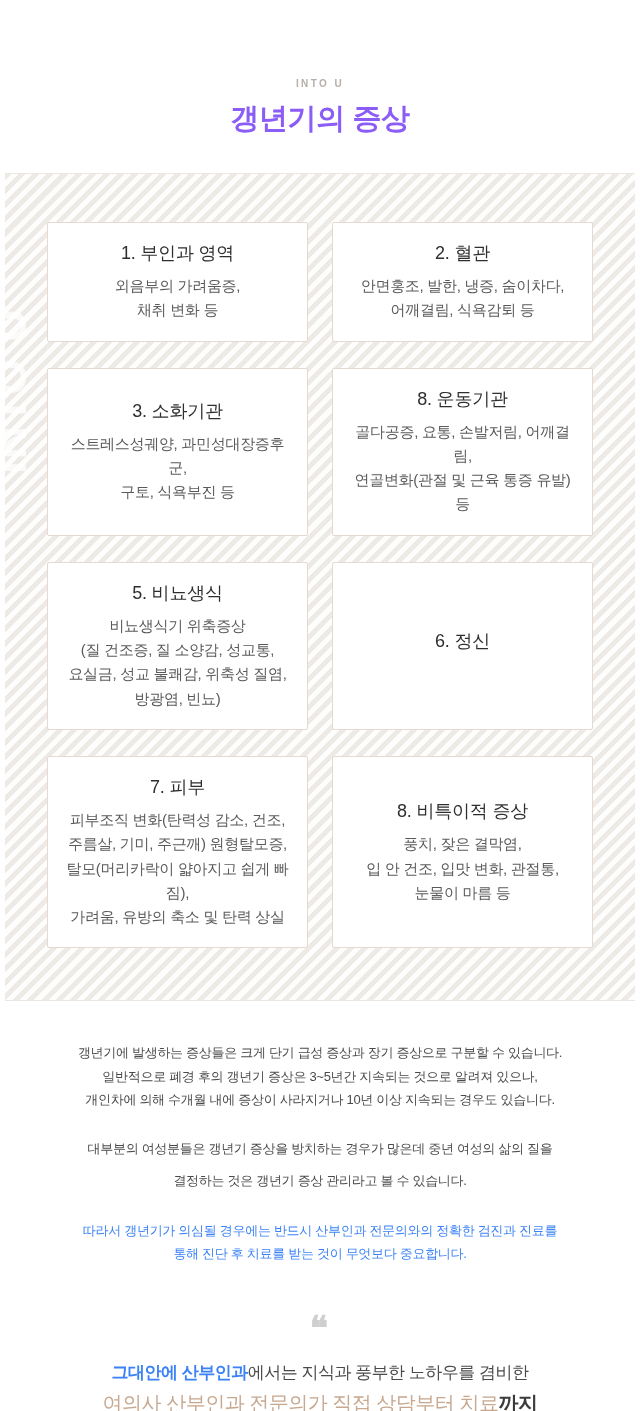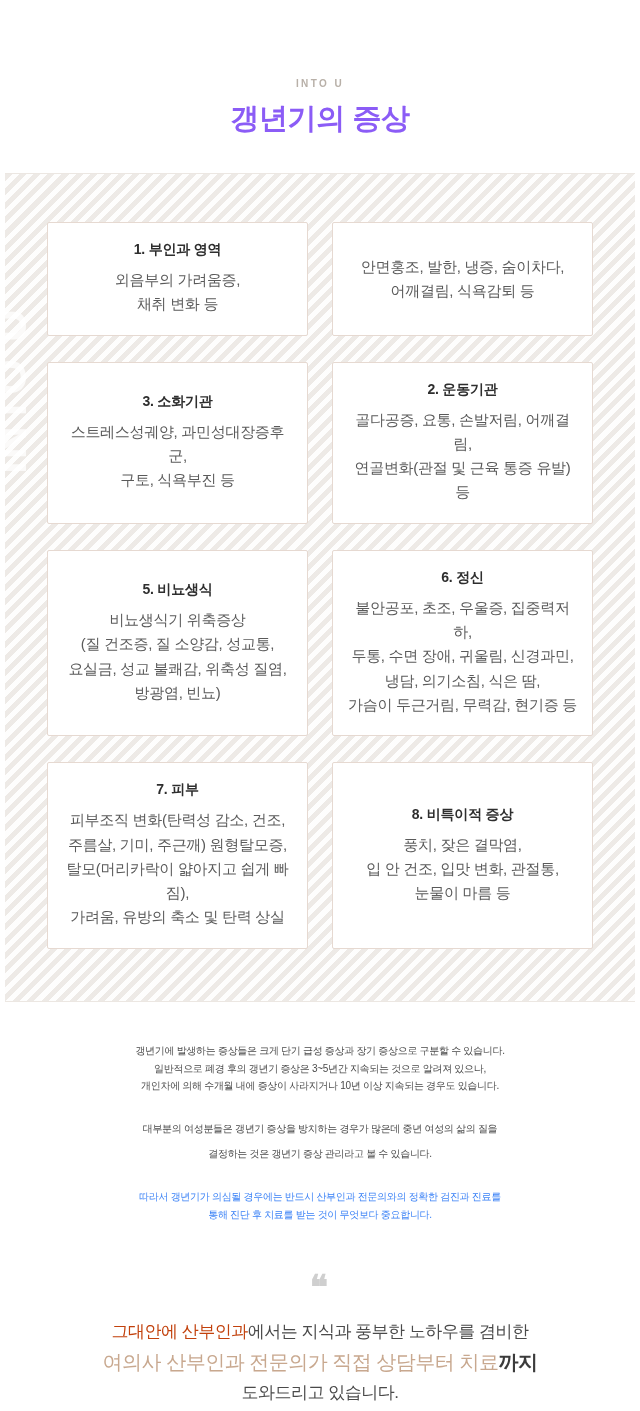--- a/index.html
+++ b/index.html
@@ -82,43 +82,43 @@
     border: 1px solid #e6d9d1;
     border-radius: 2px;
     padding: 18px 14px;
     text-align: center;
     display: flex;
     flex-direction: column;
     justify-content: center;
     box-sizing: border-box;
   }
   .card-title {
-    font-size: 14px;
-    font-weight: 700;
+    font-size: 18px;
+    font-weight: 400;
     color: #2e2e2e;
     margin-bottom: 9px;
     letter-spacing: -0.2px;
     text-align: center;
   }
   .card-desc {
     font-size: 15px;
     line-height: 1.62;
     color: #5a5a5a;
     white-space: pre-line;
     letter-spacing: -0.3px;
   }
 
   
   .copy {
     padding: 40px 20px 6px;
     text-align: center;
   }
   .copy p {
     margin: 0 0 22px;
-    font-size: 10px;
+    font-size: 13px;
     line-height: 1.78;
     color: #4a4a4a;
     letter-spacing: -0.3px;
     white-space: pre-line;
   }
   .copy p.spaced {
     line-height: 2.45;
   }
   .copy p.accent {
     color: #3b82f6;
@@ -144,22 +144,22 @@
     line-height: 1.65;
     color: #4a4a4a;
     letter-spacing: -0.5px;
   }
   .quote-line.strong {
     font-size: 20px;
     font-weight: 700;
     color: #3b3b3b;
   }
   .hl {
-    color: #c2410c;
-    font-weight: 400;
+    color: #3b82f6;
+    font-weight: 700;
   }
   .hl-strong {
     color: #c8a88f;
     font-weight: 400;
   }
 </style>
 </head>
 <body>
 
 <div class="page">
@@ -172,48 +172,45 @@
   <div class="panel">
     <div class="watermark">INTO U</div>
 
     <div class="grid">
       <div class="row1 card">
         <div class="card-title">1. 부인과 영역</div>
         <div class="card-desc">외음부의 가려움증,
 채취 변화 등</div>
       </div>
       <div class="row1 card">
+        <div class="card-title">2. 혈관</div>
         <div class="card-desc">안면홍조, 발한, 냉증, 숨이차다,
 어깨결림, 식욕감퇴 등</div>
       </div>
 
       <div class="row2 card">
         <div class="card-title">3. 소화기관</div>
         <div class="card-desc">스트레스성궤양, 과민성대장증후군,
 구토, 식욕부진 등</div>
       </div>
       <div class="row2 card">
-        <div class="card-title">2. 운동기관</div>
+        <div class="card-title">8. 운동기관</div>
         <div class="card-desc">골다공증, 요통, 손발저림, 어깨결림,
 연골변화(관절 및 근육 통증 유발) 등</div>
       </div>
 
       <div class="row3 card">
         <div class="card-title">5. 비뇨생식</div>
         <div class="card-desc">비뇨생식기 위축증상
 (질 건조증, 질 소양감, 성교통,
 요실금, 성교 불쾌감, 위축성 질염,
 방광염, 빈뇨)</div>
       </div>
       <div class="row3 card">
         <div class="card-title">6. 정신</div>
-        <div class="card-desc">불안공포, 초조, 우울증, 집중력저하,
-두통, 수면 장애, 귀울림, 신경과민,
-냉담, 의기소침, 식은 땀,
-가슴이 두근거림, 무력감, 현기증 등</div>
       </div>
 
       <div class="row4 card">
         <div class="card-title">7. 피부</div>
         <div class="card-desc">피부조직 변화(탄력성 감소, 건조,
 주름살, 기미, 주근깨) 원형탈모증,
 탈모(머리카락이 얇아지고 쉽게 빠짐),
 가려움, 유방의 축소 및 탄력 상실</div>
       </div>
       <div class="row4 card">

